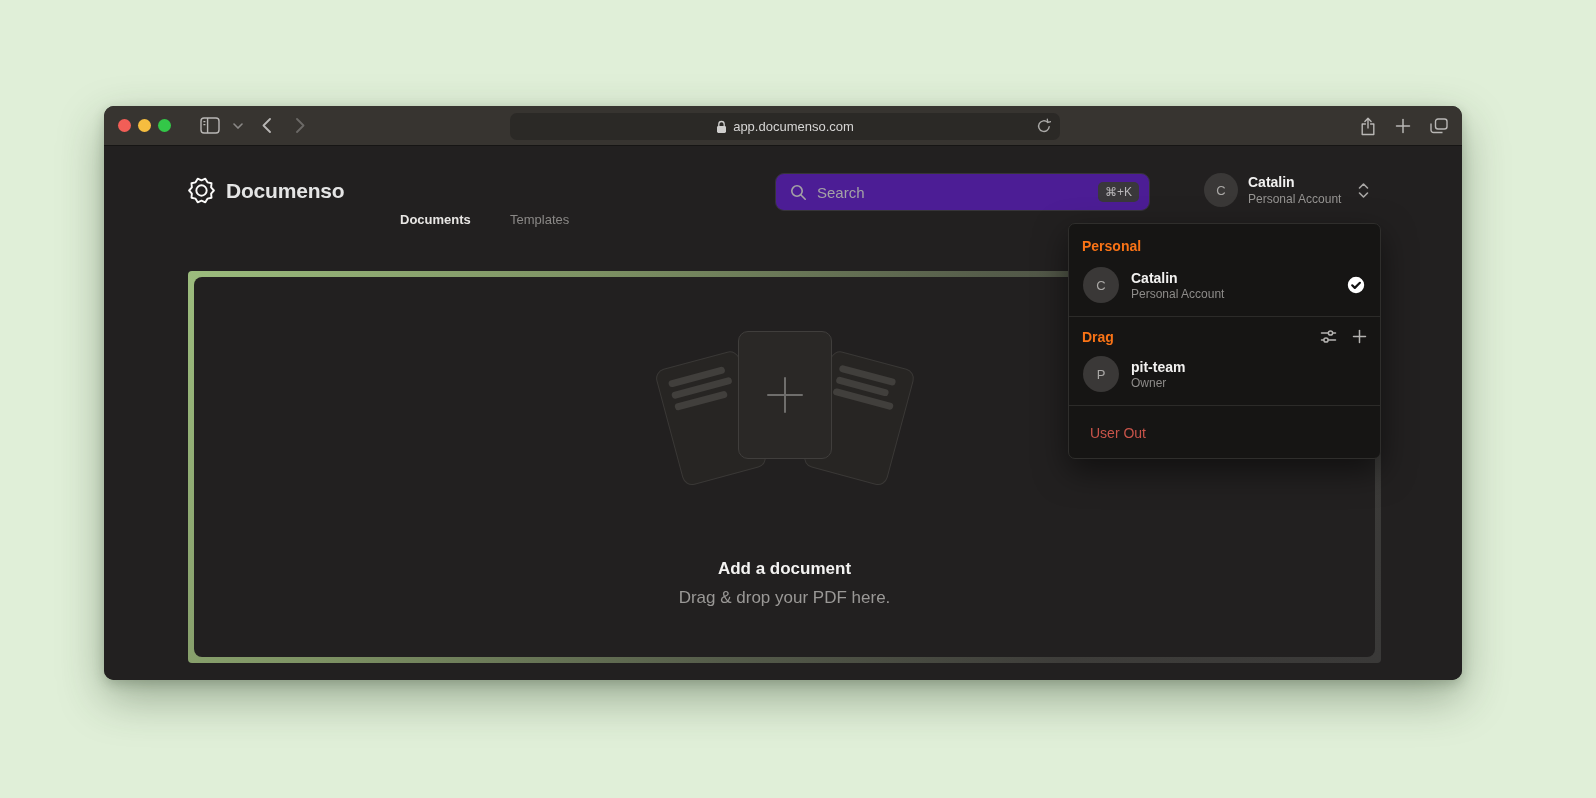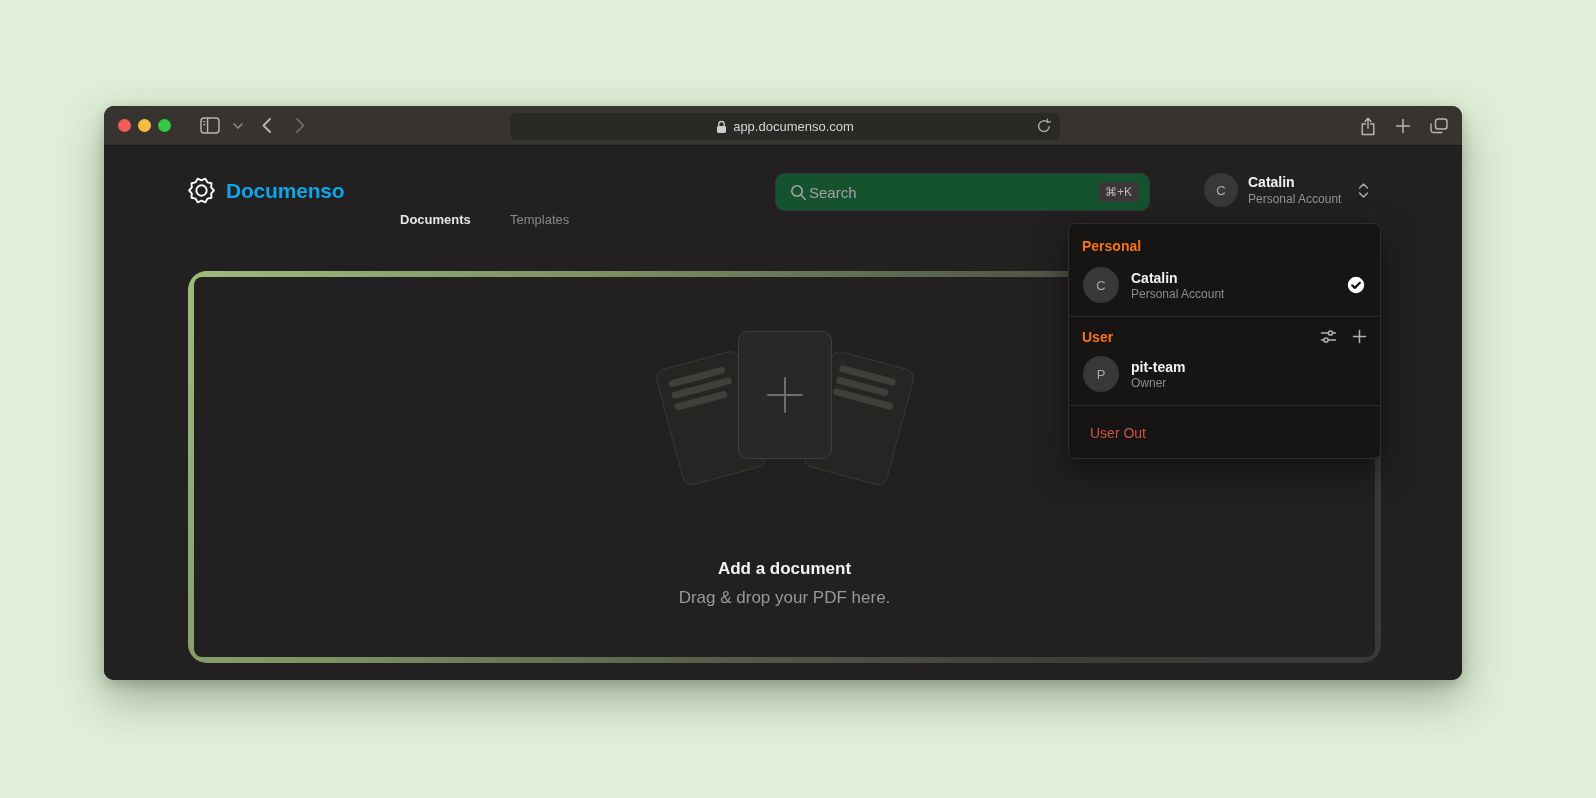--- a/index.html
+++ b/index.html
@@ -30,45 +30,45 @@
     position:absolute; left:406px; top:7px; width:550px; height:27px;
     background:#2b2926; border-radius:7px; display:flex; align-items:center; justify-content:center;
     color:#d6d5d4; font-size:13px; gap:6px;
   }
   .urlbar .reload { position:absolute; right:9px; top:5px; color:#a9a8a6; }
   .tb-right { position:absolute; right:14px; top:0; height:40px; display:flex; align-items:center; gap:19px; color:#b9b7b5; }
 
   
   .page { position:absolute; left:0; top:41px; right:0; bottom:0; background:#222020; }
 
-  .brand { position:absolute; left:84px; top:30px; display:flex; align-items:center; gap:11px; color:#0ea5e9; }
+  .brand { position:absolute; left:84px; top:30px; display:flex; align-items:center; gap:11px; color:#e5e5e5; }
   .brand-name { font-size:21px; font-weight:bold; letter-spacing:-.2px; }
   .nav-link { position:absolute; top:37px; font-size:13px; cursor:pointer;margin-top:28px; }
   .nav-documents { left:296px; color:#e8e6e4; font-weight:bold; }
   .nav-templates { left:406px; color:#8a8886; }
 
   .searchbox {
     position:absolute; left:671px; top:26px; width:375px; height:38px;
-    background:#14532d; border:1px solid #373539; border-radius:9px;
-    display:flex; align-items:center; padding:0 10px 0 14px; gap:2px;
+    background:#4c1d95; border:1px solid #373539; border-radius:9px;
+    display:flex; align-items:center; padding:0 10px 0 14px; gap:10px;
   }
   .searchbox .ph { color:#a4a2a5; font-size:15px; flex:1; }
   .kbd { background:#3a383b; color:#b9b7ba; font-size:12px; padding:3px 7px; border-radius:5px; }
 
   .account { position:absolute; left:1100px; top:26px; display:flex; align-items:center; gap:10px; cursor:pointer; }
   .avatar { border-radius:50%; background:#3a3837; color:#aaa8a6; display:flex; align-items:center; justify-content:center; }
   .avatar.sz34 { width:34px; height:34px; font-size:13px; }
   .avatar.sz36 { width:36px; height:36px; font-size:13px; }
   .acct-name { font-size:14px; font-weight:bold; color:#f2f1f0; line-height:1.25; }
   .acct-sub { font-size:12px; color:#969492; }
 
   
   .dropzone-border {
     position:absolute; left:84px; top:124px; width:1193px; height:392px;
-    border-radius:19px; padding:6px;
+    border-radius:4px; padding:6px;
     background:linear-gradient(125deg,#9cbc7d 0%,#7d9163 28%,#555c4a 55%,#3e3d3a 78%,#3a3938 100%);
   }
   .dropzone {
     width:100%; height:100%; border-radius:8px; background:#222020;
     display:flex; flex-direction:column; align-items:center; justify-content:center;
   }
   .cards { position:relative; width:230px; height:218px; margin-top:-8px; }
   .card { position:absolute; border-radius:10px; }
   .card.side { width:86px; height:120px; top:26px; background:#272523; border:1.5px solid #3a3836; }
   .card.left  { left:12px;  transform:rotate(-15deg); transform-origin:bottom right; }
@@ -264,21 +264,21 @@
           <svg width="20" height="20" viewBox="0 0 20 20">
             <circle cx="10" cy="10" r="9" fill="#ffffff" stroke="#161514" stroke-width="1.6"></circle>
             <path d="M6.2 10.3 L8.8 12.9 L13.9 7.8" fill="none" stroke="#111111" stroke-width="2.2" stroke-linecap="round" stroke-linejoin="round"></path>
           </svg>
         </span>
       </div>
 
       <div class="dd-divider"></div>
 
       <div class="teams-head">
-        <div class="dd-label">User</div>
+        <div class="dd-label">Drag</div>
         <span class="ticon">
           <svg width="17" height="17" viewBox="0 0 17 17" fill="none" stroke="currentColor" stroke-width="1.5" stroke-linecap="round">
             <line x1="1.5" y1="5" x2="8" y2="5"></line>
               <line x1="13" y1="5" x2="15.5" y2="5"></line>
             <circle cx="10.5" cy="5" r="2.1" fill="#161514"></circle>
             <line x1="1.5" y1="12" x2="3.5" y2="12"></line>
               <line x1="8.5" y1="12" x2="15.5" y2="12"></line>
             <circle cx="6" cy="12" r="2.1" fill="#161514"></circle>
           </svg>
         </span>

